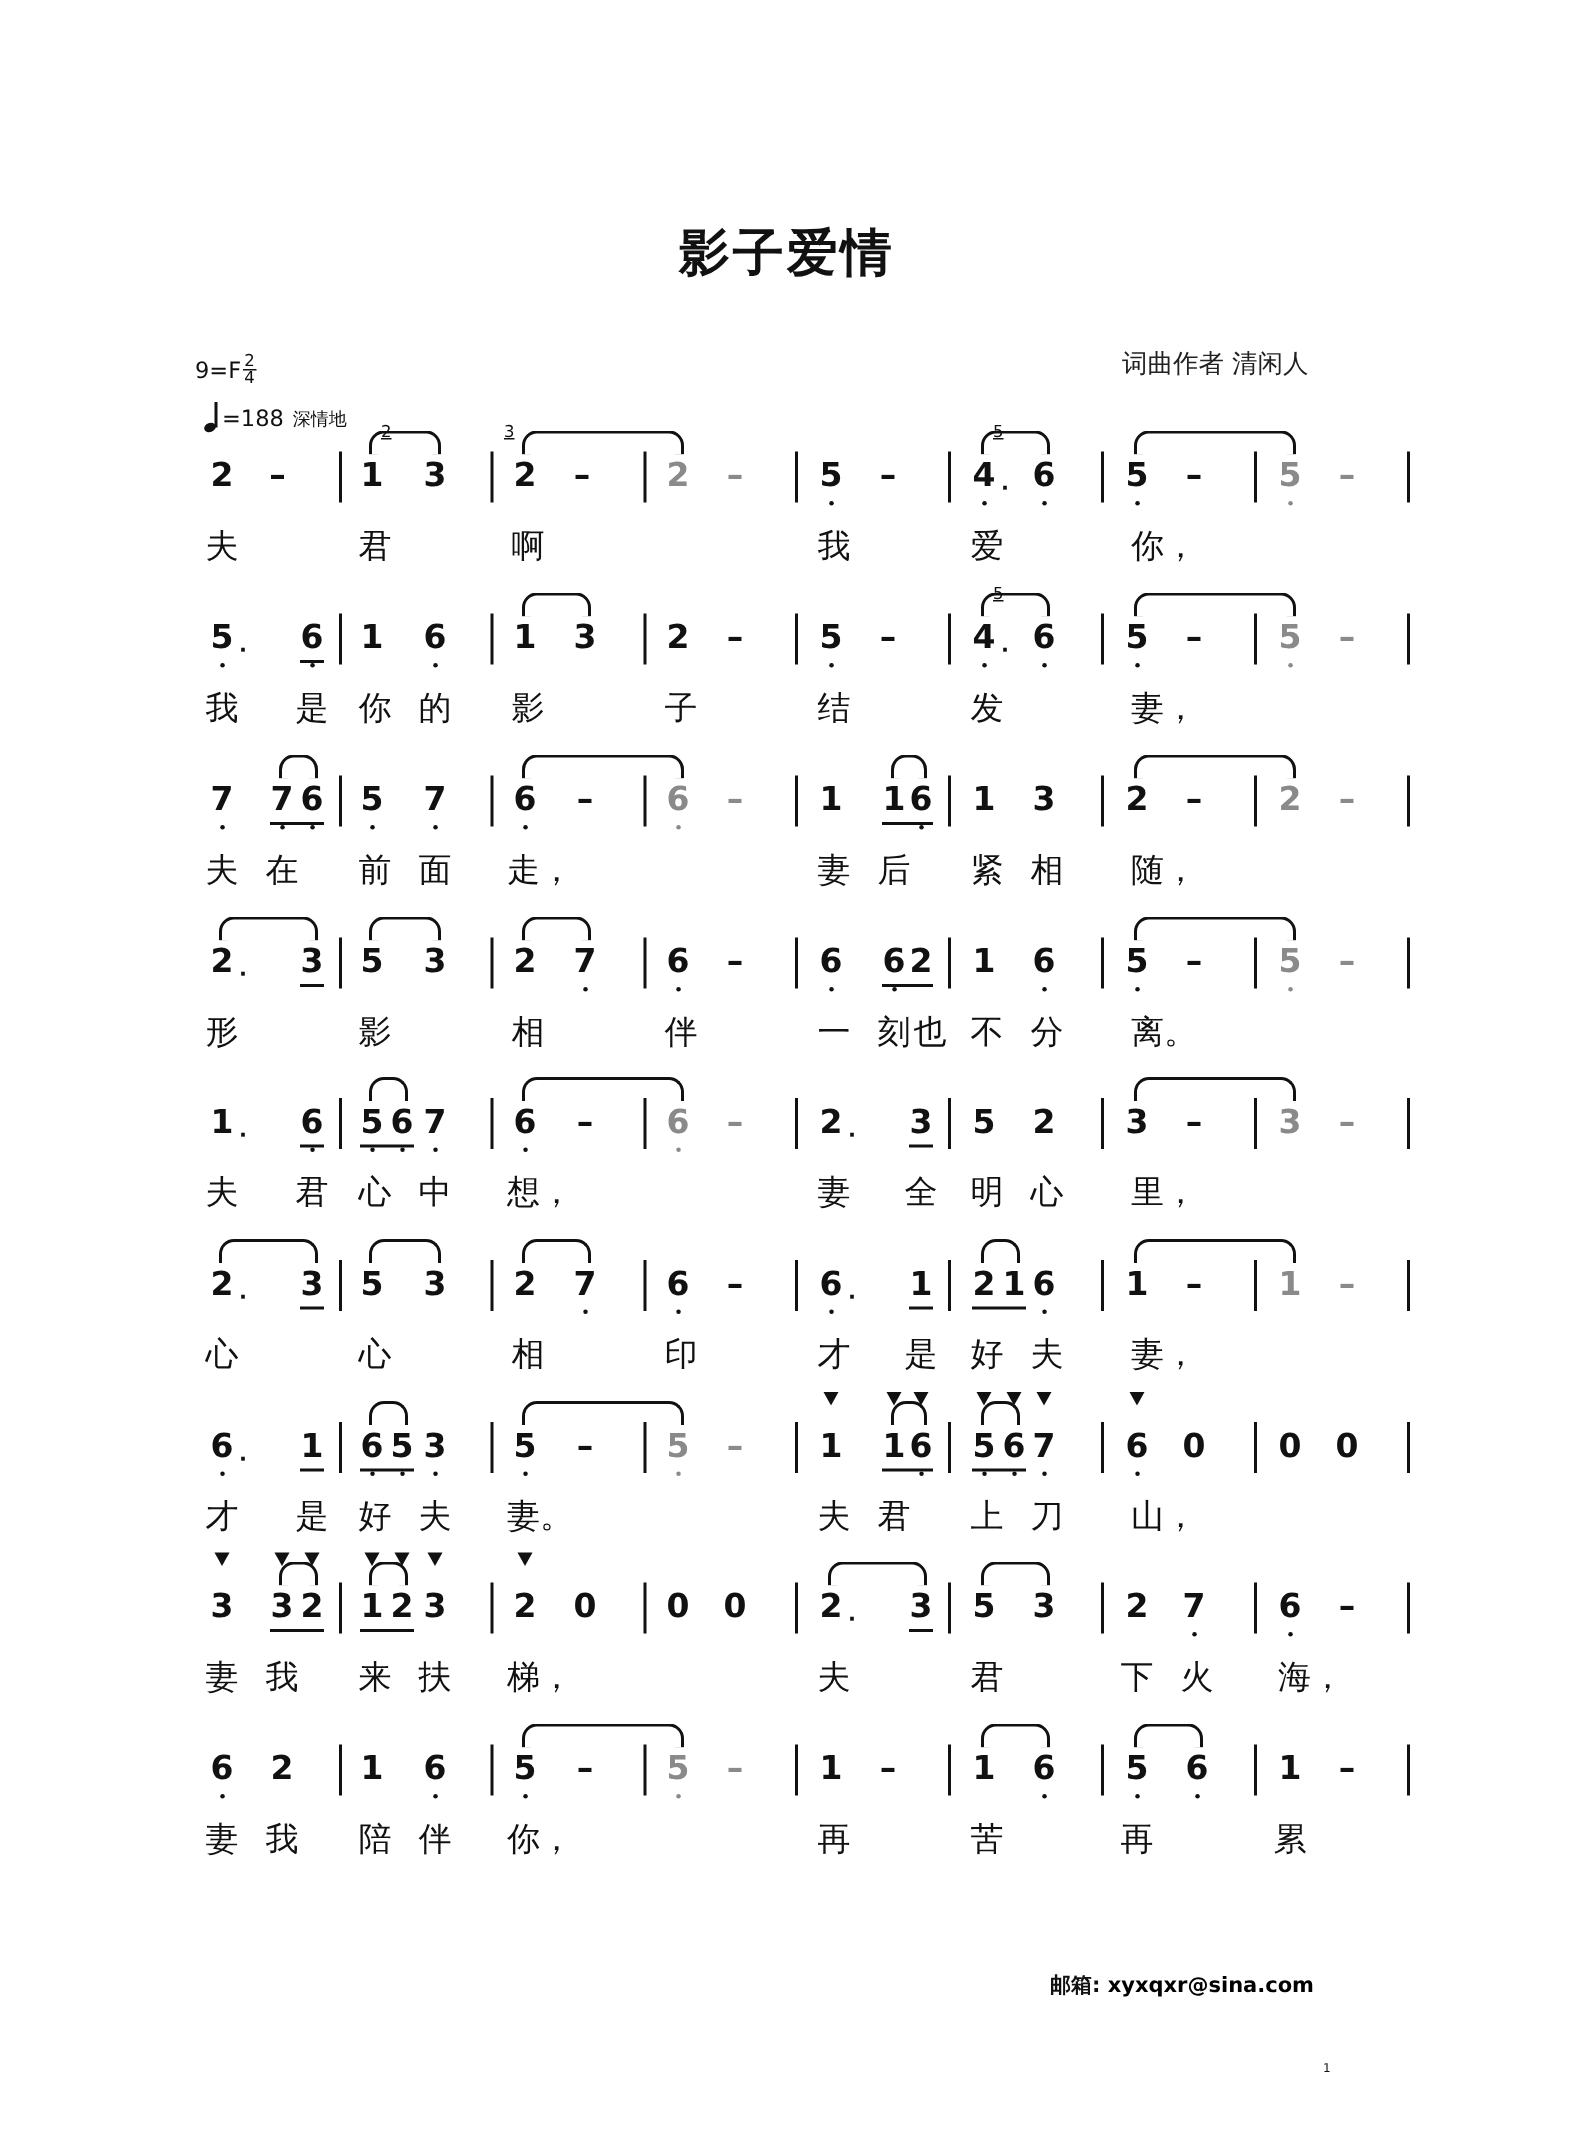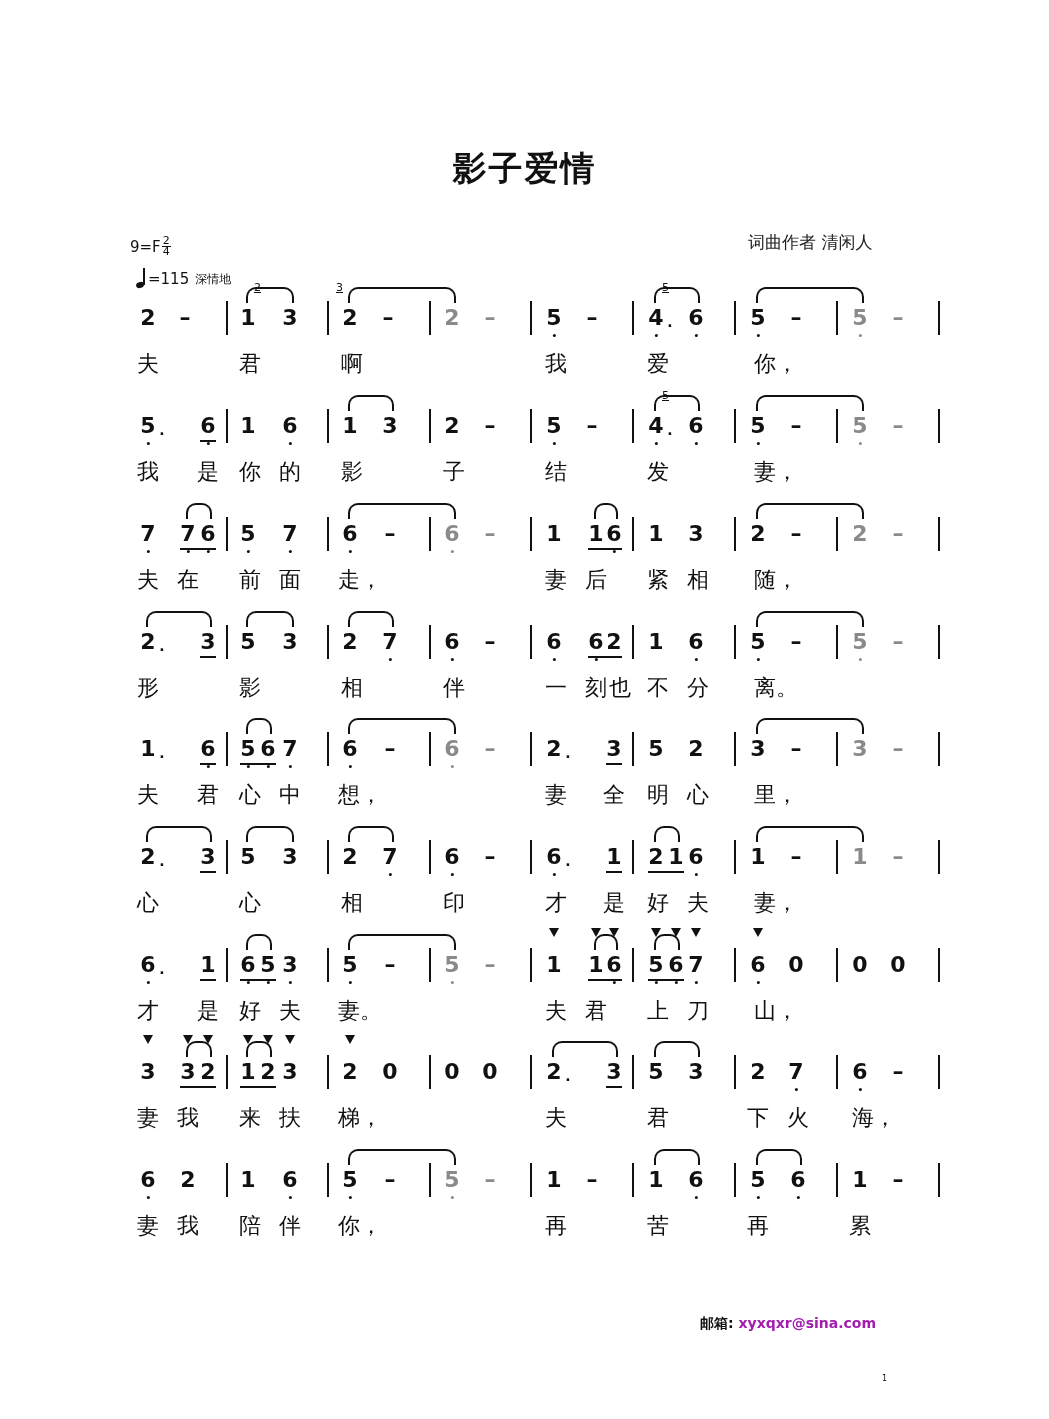--- a/index.html
+++ b/index.html
@@ -20,39 +20,39 @@
   .note.grey{color:#8a8a8a;}
   .note .ld{position:absolute;left:50%;bottom:-6px;width:3px;height:3px;border-radius:50%;background:currentColor;transform:translateX(-50%);}
   .note .aug{position:absolute;right:-9px;top:8px;font-size:14px;}
   .ul{position:absolute;height:1.5px;background:#111;}
   .lyric{position:absolute;font-family:"DejaVu Serif",serif;font-size:22px;transform:translateX(-50%);top:30px;white-space:nowrap;}
   .slur{position:absolute;border:2px solid #111;border-bottom:none;border-radius:10px 10px 0 0;height:14px;top:-32px;}
   .grace{position:absolute;font-size:11px;top:-38px;}
   .tri{position:absolute;top:-38px;width:0;height:0;border-left:5px solid transparent;border-right:5px solid transparent;border-top:9px solid #111;transform:translateX(-50%);}
   .email{position:absolute;left:700px;top:1315px;font-size:14px;font-weight:bold;}
   .email .lab{color:#111;}
-  .email .addr{color:#a21caf;}
+  .email .addr{color:#000000;}
   .pnum{position:absolute;left:882px;top:1374px;font-size:8px;}
 </style>
 </head>
 <body>
 
 <div class="title">影子爱情</div>
 
 <div class="key">
   <span>9=F</span>
   <span class="frac">
     <span class="n">2</span>
     <span>4</span>
   </span>
 </div>
 
 <div class="tempo">
   <span class="qnote"></span>
-  <span>=115</span>
+  <span>=188</span>
   <span class="exp">深情地</span>
 </div>
 
 <div class="author">
   <span>词曲作者</span>
   <span>清闲人</span>
 </div>
 
 <div id="staff">
     <div class="row" style="top: 319px;">

